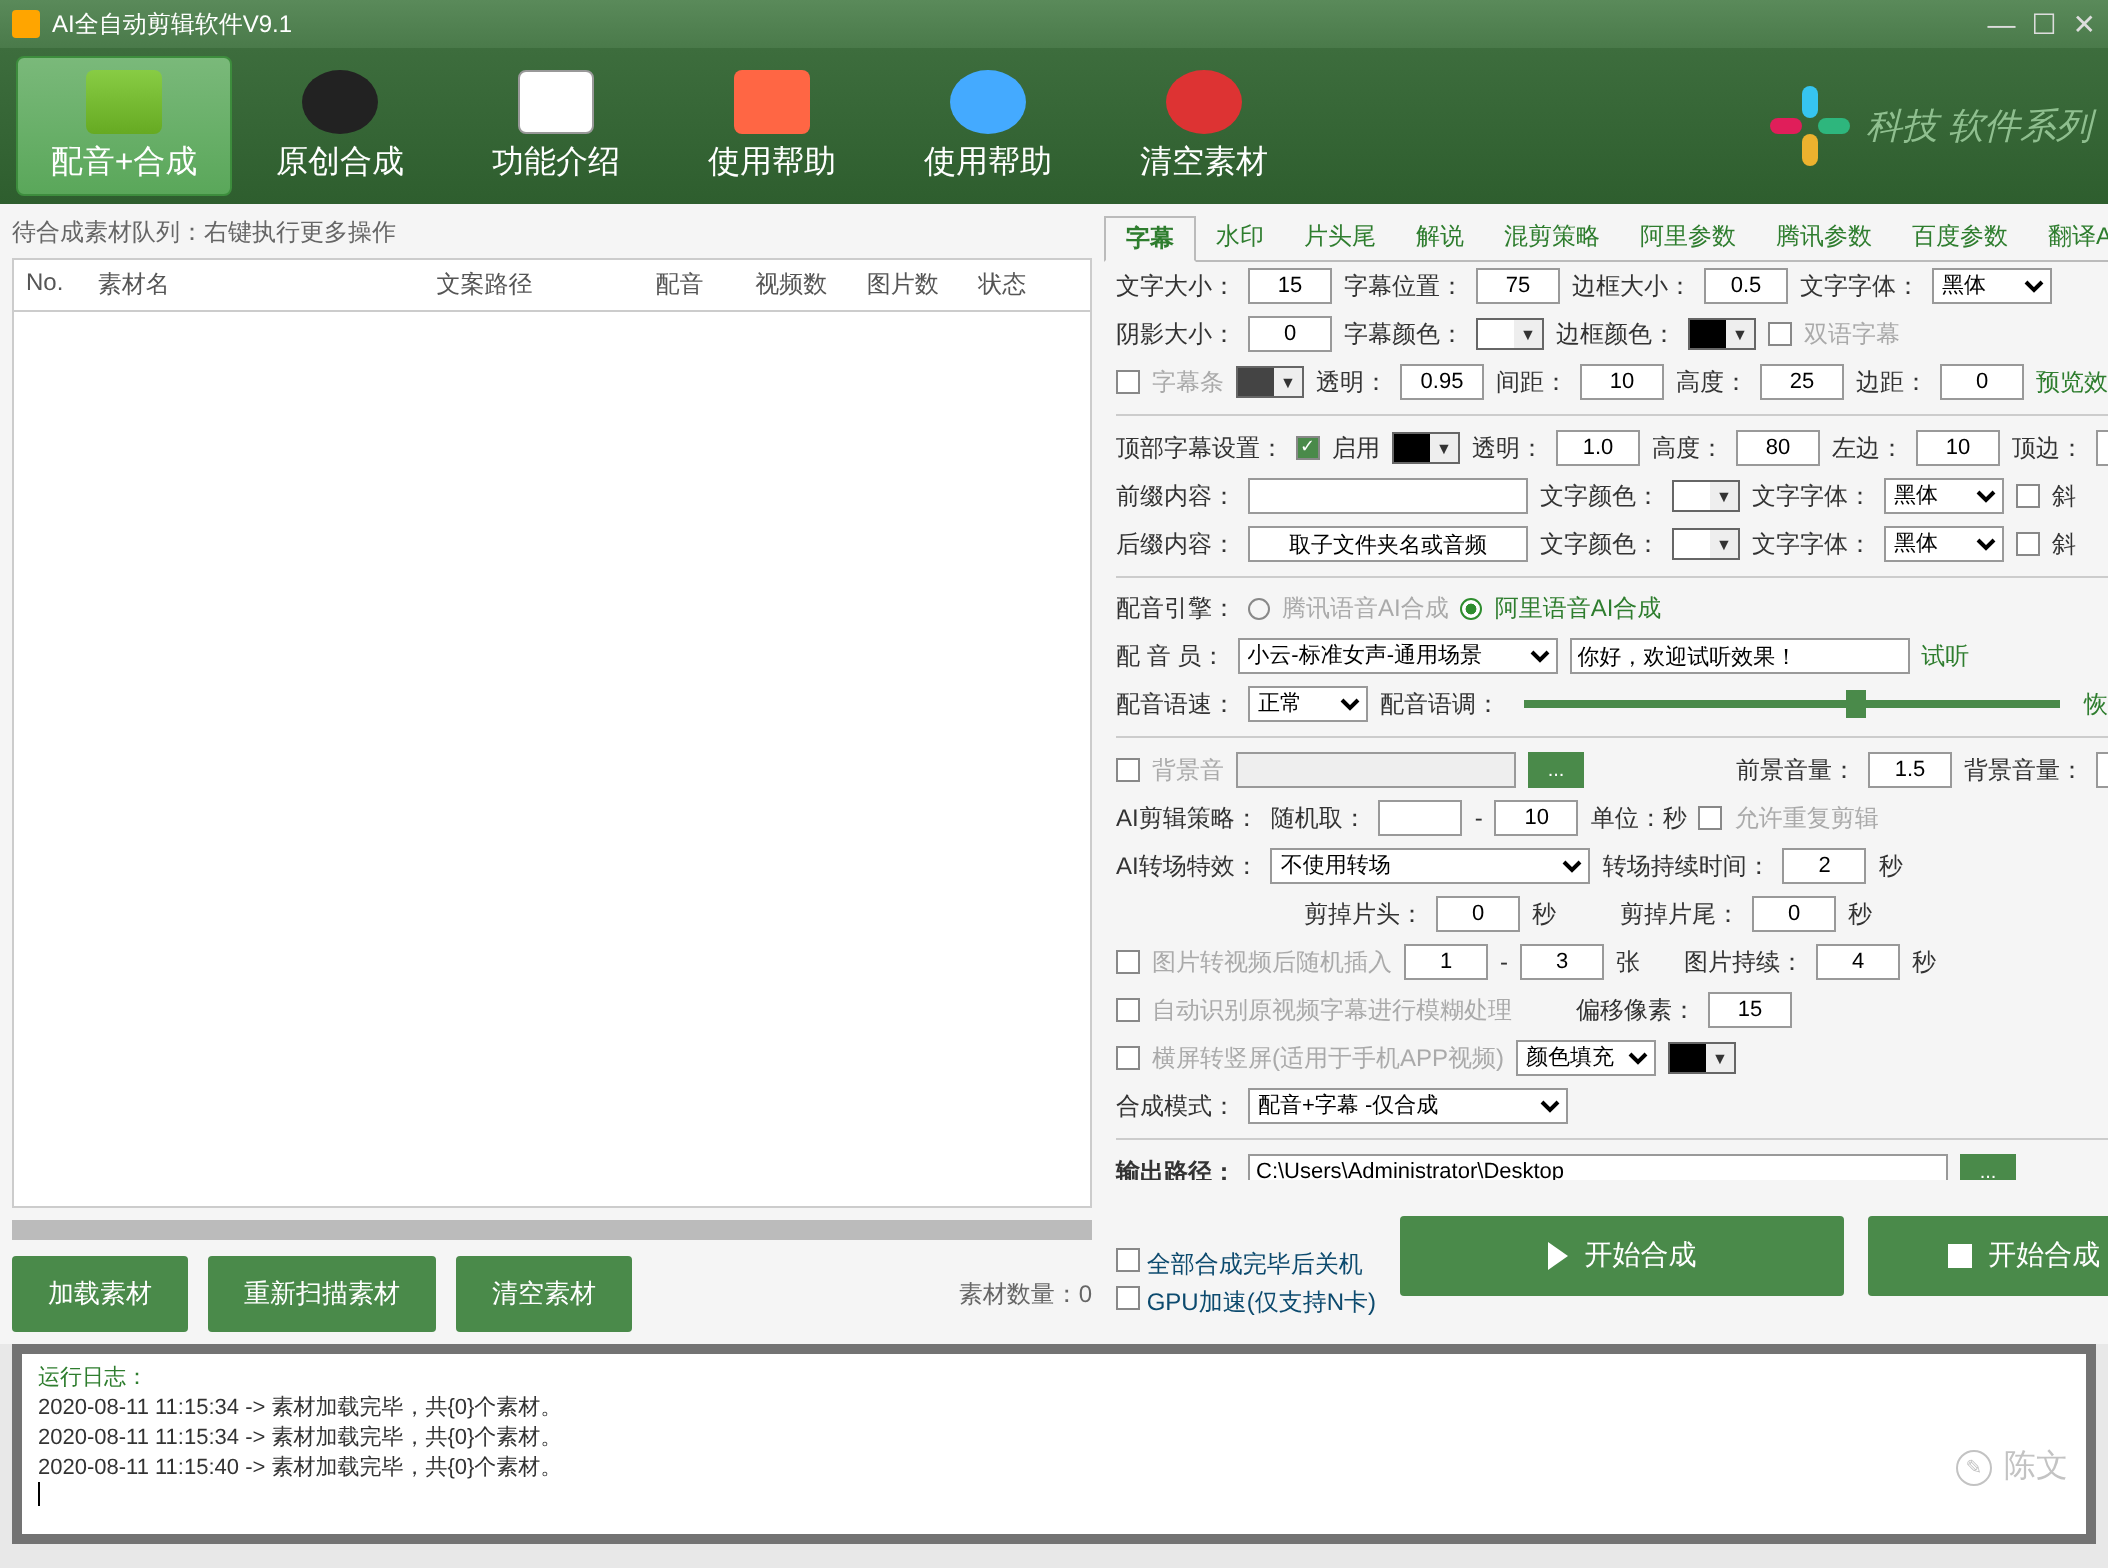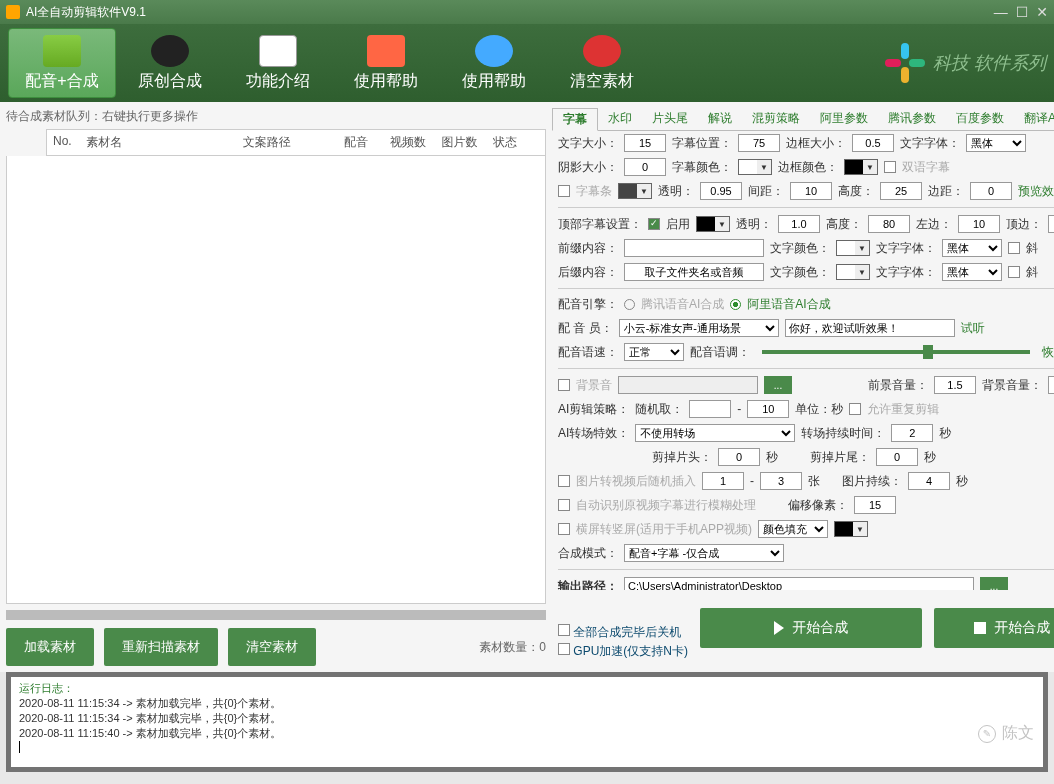--- a/index.html
+++ b/index.html
@@ -16,21 +16,21 @@
 .tool-item .ticon { width: 38px; height: 32px; margin-bottom: 4px; border-radius: 4px; }
 .logo-area { margin-left: auto; display: flex; align-items: center; gap: 6px; }
 .slack-ico { width: 44px; height: 44px; }
 .logo-text { font-size: 18px; color: #8fbf8f; font-style: italic; }
 
 .main { display: flex; height: 570px; background: #f5f5f5; padding: 6px; gap: 6px; }
 .left-panel { width: 540px; display: flex; flex-direction: column; }
 .right-panel { flex: 1; display: flex; flex-direction: column; }
 
 .queue-label { font-size: 12px; color: #666; margin-bottom: 4px; }
-.queue-header { display: flex; font-size: 12px; color: #555; border: 1px solid #ccc; background: #fff; padding: 4px 6px; margin-left: 40px; }
+.queue-header { display: flex; font-size: 12px; color: #555; border: 1px solid #ccc; background: #fff; padding: 4px 6px; }
 .queue-body { flex: 1; background: #fff; border: 1px solid #ccc; border-top: none; }
 .col-no { width: 36px; } .col-name { width: 170px; } .col-path { width: 110px; } .col-audio { width: 50px; } .col-vid { width: 56px; } .col-img { width: 56px; } .col-status { width: 50px; }
 .spacer { height: 10px; background: #bbb; margin-top: 6px; }
 
 .left-buttons { display: flex; align-items: center; margin-top: 8px; gap: 10px; }
 .btn { background: #4a8a4a; color: #fff; border: none; padding: 10px 18px; font-size: 13px; cursor: pointer; border-radius: 2px; }
 .mat-count { margin-left: auto; font-size: 12px; color: #666; }
 
 .tabs { display: flex; font-size: 12px; color: #2e7d2e; border-bottom: 1px solid #bbb; }
 .tab { padding: 2px 10px; cursor: pointer; }

